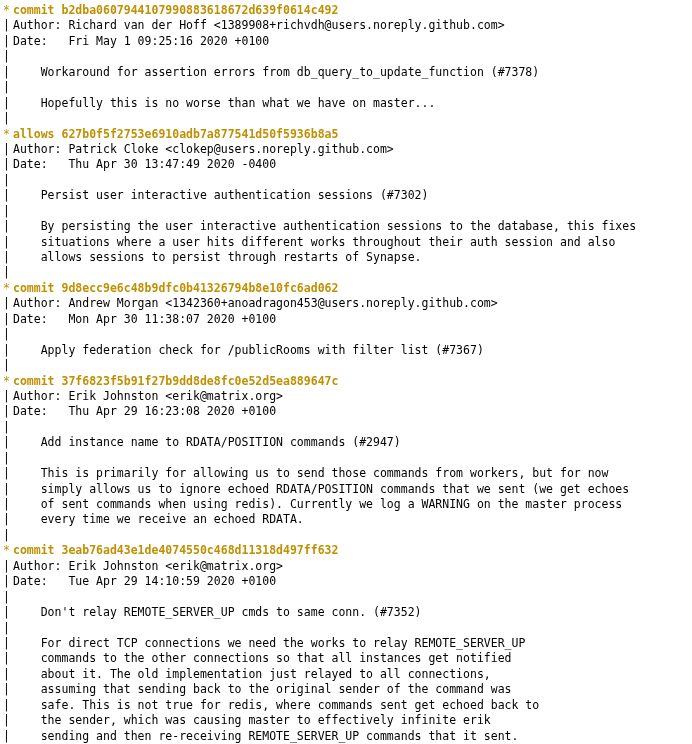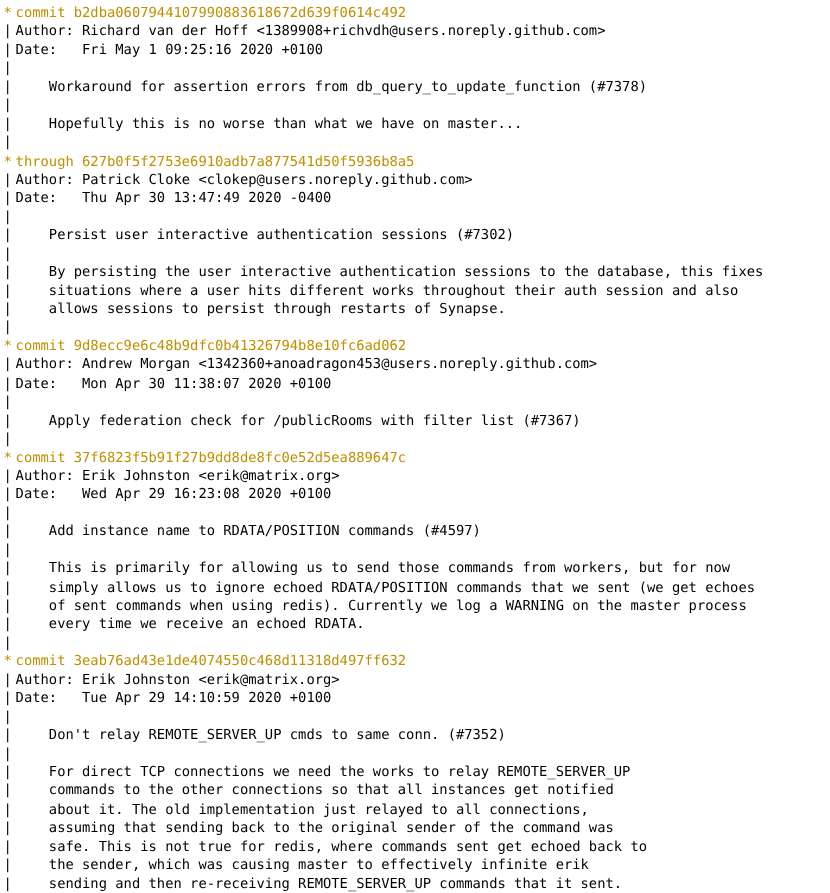--- a/index.html
+++ b/index.html
@@ -35,58 +35,59 @@
   .gutter.star {
     color: #c09000;
   }
   .content {
     flex: 1 1 auto;
     white-space: pre;
     overflow: hidden;
   }
   .commit-line {
     color: #c09000;
+    font-weight: bold;
   }
   .plain {
     color: #000000;
   }
 </style>
 </head>
 <body>
 
 <div id="log">
     <div class="row"><span class="gutter star">*</span><span class="content commit-line">commit b2dba0607944107990883618672d639f0614c492</span></div>
     <div class="row"><span class="gutter">|</span><span class="content plain">Author: Richard van der Hoff &lt;1389908+richvdh@users.noreply.github.com&gt;</span></div>
     <div class="row"><span class="gutter">|</span><span class="content plain">Date:   Fri May 1 09:25:16 2020 +0100</span></div>
     <div class="row"><span class="gutter">|</span><span class="content plain"></span></div>
     <div class="row"><span class="gutter">|</span><span class="content plain">    Workaround for assertion errors from db_query_to_update_function (#7378)</span></div>
     <div class="row"><span class="gutter">|</span><span class="content plain"></span></div>
     <div class="row"><span class="gutter">|</span><span class="content plain">    Hopefully this is no worse than what we have on master...</span></div>
     <div class="row"><span class="gutter">|</span><span class="content plain"></span></div>
-    <div class="row"><span class="gutter star">*</span><span class="content commit-line">through 627b0f5f2753e6910adb7a877541d50f5936b8a5</span></div>
+    <div class="row"><span class="gutter star">*</span><span class="content commit-line">allows 627b0f5f2753e6910adb7a877541d50f5936b8a5</span></div>
     <div class="row"><span class="gutter">|</span><span class="content plain">Author: Patrick Cloke &lt;clokep@users.noreply.github.com&gt;</span></div>
     <div class="row"><span class="gutter">|</span><span class="content plain">Date:   Thu Apr 30 13:47:49 2020 -0400</span></div>
     <div class="row"><span class="gutter">|</span><span class="content plain"></span></div>
     <div class="row"><span class="gutter">|</span><span class="content plain">    Persist user interactive authentication sessions (#7302)</span></div>
     <div class="row"><span class="gutter">|</span><span class="content plain"></span></div>
     <div class="row"><span class="gutter">|</span><span class="content plain">    By persisting the user interactive authentication sessions to the database, this fixes</span></div>
     <div class="row"><span class="gutter">|</span><span class="content plain">    situations where a user hits different works throughout their auth session and also</span></div>
     <div class="row"><span class="gutter">|</span><span class="content plain">    allows sessions to persist through restarts of Synapse.</span></div>
     <div class="row"><span class="gutter">|</span><span class="content plain"></span></div>
     <div class="row"><span class="gutter star">*</span><span class="content commit-line">commit 9d8ecc9e6c48b9dfc0b41326794b8e10fc6ad062</span></div>
     <div class="row"><span class="gutter">|</span><span class="content plain">Author: Andrew Morgan &lt;1342360+anoadragon453@users.noreply.github.com&gt;</span></div>
     <div class="row"><span class="gutter">|</span><span class="content plain">Date:   Mon Apr 30 11:38:07 2020 +0100</span></div>
     <div class="row"><span class="gutter">|</span><span class="content plain"></span></div>
     <div class="row"><span class="gutter">|</span><span class="content plain">    Apply federation check for /publicRooms with filter list (#7367)</span></div>
     <div class="row"><span class="gutter">|</span><span class="content plain"></span></div>
     <div class="row"><span class="gutter star">*</span><span class="content commit-line">commit 37f6823f5b91f27b9dd8de8fc0e52d5ea889647c</span></div>
     <div class="row"><span class="gutter">|</span><span class="content plain">Author: Erik Johnston &lt;erik@matrix.org&gt;</span></div>
-    <div class="row"><span class="gutter">|</span><span class="content plain">Date:   Wed Apr 29 16:23:08 2020 +0100</span></div>
+    <div class="row"><span class="gutter">|</span><span class="content plain">Date:   Thu Apr 29 16:23:08 2020 +0100</span></div>
     <div class="row"><span class="gutter">|</span><span class="content plain"></span></div>
-    <div class="row"><span class="gutter">|</span><span class="content plain">    Add instance name to RDATA/POSITION commands (#4597)</span></div>
+    <div class="row"><span class="gutter">|</span><span class="content plain">    Add instance name to RDATA/POSITION commands (#2947)</span></div>
     <div class="row"><span class="gutter">|</span><span class="content plain"></span></div>
     <div class="row"><span class="gutter">|</span><span class="content plain">    This is primarily for allowing us to send those commands from workers, but for now</span></div>
     <div class="row"><span class="gutter">|</span><span class="content plain">    simply allows us to ignore echoed RDATA/POSITION commands that we sent (we get echoes</span></div>
     <div class="row"><span class="gutter">|</span><span class="content plain">    of sent commands when using redis). Currently we log a WARNING on the master process</span></div>
     <div class="row"><span class="gutter">|</span><span class="content plain">    every time we receive an echoed RDATA.</span></div>
     <div class="row"><span class="gutter">|</span><span class="content plain"></span></div>
     <div class="row"><span class="gutter star">*</span><span class="content commit-line">commit 3eab76ad43e1de4074550c468d11318d497ff632</span></div>
     <div class="row"><span class="gutter">|</span><span class="content plain">Author: Erik Johnston &lt;erik@matrix.org&gt;</span></div>
     <div class="row"><span class="gutter">|</span><span class="content plain">Date:   Tue Apr 29 14:10:59 2020 +0100</span></div>
     <div class="row"><span class="gutter">|</span><span class="content plain"></span></div>

